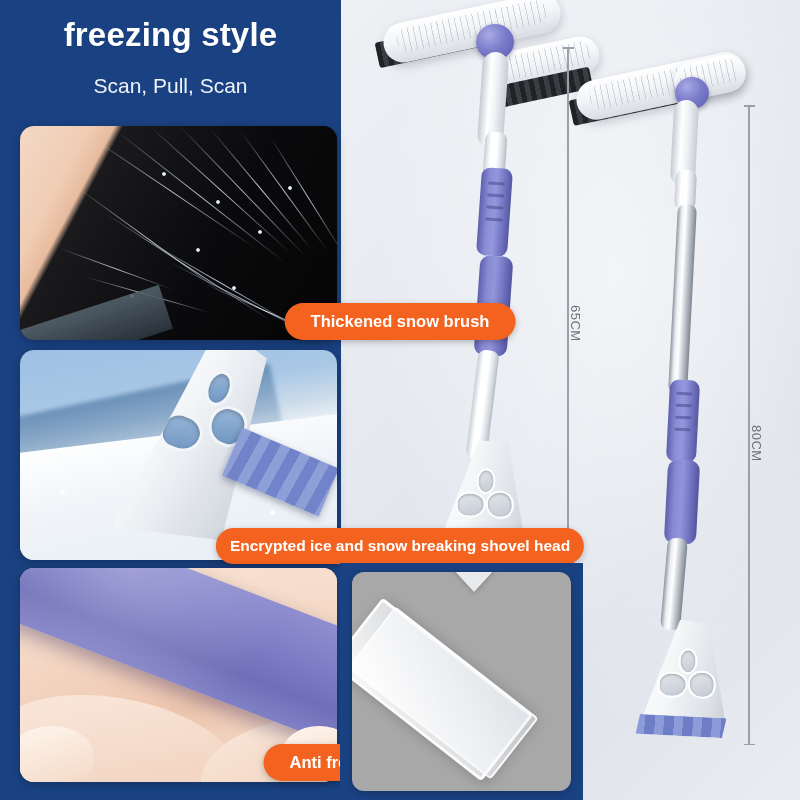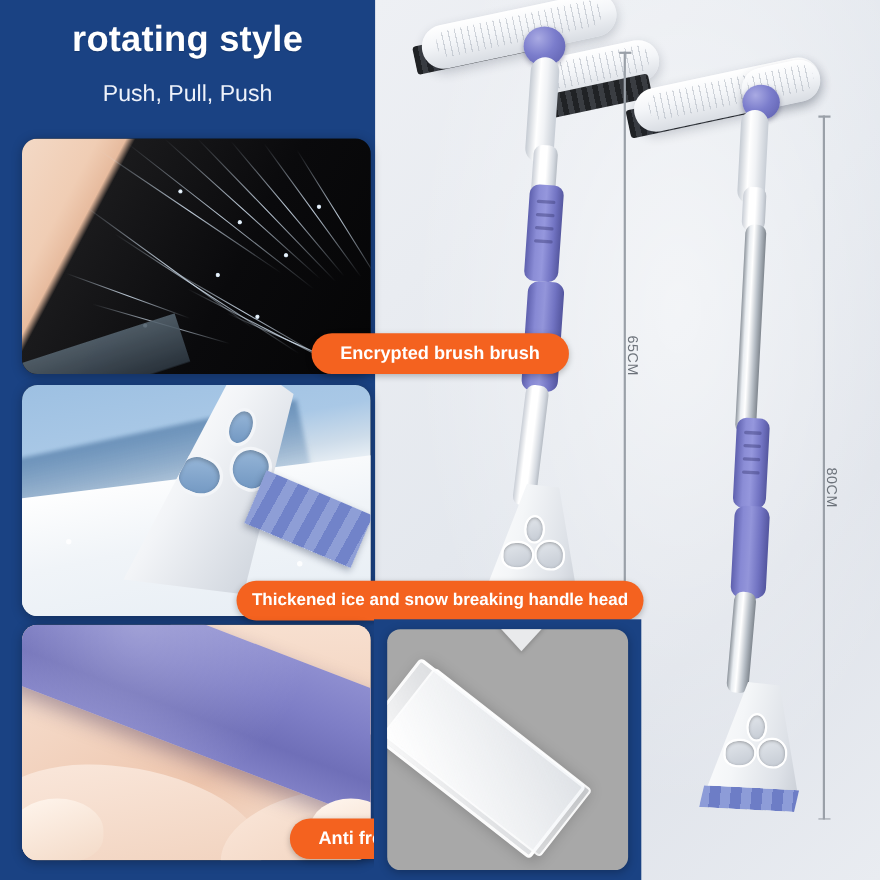--- a/index.html
+++ b/index.html
@@ -272,22 +272,22 @@
 
   <div class="dim" style="left:748px;top:105px;height:640px;">
     <div class="vline"></div>
     <div class="cap top"></div>
     <div class="cap bot"></div>
     <div class="dlabel">80CM</div>
   </div>
 
   <div class="left-col"></div>
 
-  <div class="headline">rotating style</div>
-  <div class="subhead">Push, Pull, Push</div>
+  <div class="headline">freezing style</div>
+  <div class="subhead">Scan, Pull, Scan</div>
 
   <div class="card card1">
     <div class="photo p1">
       <div class="br" style="left:70px;top:10px;width:200px;transform:rotate(34deg);"></div>
       <div class="br" style="left:96px;top:4px;width:215px;transform:rotate(38deg);"></div>
       <div class="br" style="left:130px;top:0px;width:190px;transform:rotate(42deg);"></div>
       <div class="br" style="left:160px;top:0px;width:180px;transform:rotate(46deg);"></div>
       <div class="br" style="left:190px;top:2px;width:160px;transform:rotate(50deg);"></div>
       <div class="br" style="left:220px;top:4px;width:150px;transform:rotate(54deg);"></div>
       <div class="br" style="left:250px;top:10px;width:140px;transform:rotate(58deg);"></div>
@@ -301,40 +301,40 @@
       <div class="dot" style="left:142px;top:46px;"></div>
       <div class="dot" style="left:196px;top:74px;"></div>
       <div class="dot" style="left:238px;top:104px;"></div>
       <div class="dot" style="left:176px;top:122px;"></div>
       <div class="dot" style="left:268px;top:60px;"></div>
       <div class="dot" style="left:110px;top:168px;"></div>
       <div class="dot" style="left:212px;top:160px;"></div>
       <div class="shaft"></div>
     </div>
   </div>
-  <div class="pill pill-c1">Encrypted brush brush</div>
+  <div class="pill pill-c1">Thickened snow brush</div>
 
   <div class="card card2">
     <div class="photo p2">
       <div class="darkband"></div>
       <div class="snowfield"></div>
       <div class="grain" style="left:40px;top:140px;width:5px;height:5px;"></div>
       <div class="grain" style="left:96px;top:170px;width:4px;height:4px;"></div>
       <div class="grain" style="left:150px;top:120px;width:3px;height:3px;"></div>
       <div class="grain" style="left:250px;top:160px;width:5px;height:5px;"></div>
       <div class="grain" style="left:282px;top:118px;width:4px;height:4px;"></div>
       <div class="blade">
         <div class="hole" style="left:20px;top:96px;width:36px;height:32px;border-radius:48% 52% 58% 42%;"></div>
         <div class="hole" style="left:62px;top:72px;width:32px;height:34px;border-radius:52% 48% 44% 56%;"></div>
         <div class="hole" style="left:46px;top:42px;width:20px;height:30px;border-radius:54%;"></div>
       </div>
       <div class="rubber"></div>
     </div>
   </div>
-  <div class="pill pill-c2">Thickened ice and snow breaking handle head</div>
+  <div class="pill pill-c2">Encrypted ice and snow breaking shovel head</div>
 
   <div class="card card3">
     <div class="photo p3">
       <div class="skin" style="left:130px;top:-30px;width:260px;height:120px;background:linear-gradient(160deg,#fbe9dd,#f0cdb6);transform:rotate(18deg);"></div>
       <div class="skin" style="left:-30px;top:130px;width:250px;height:120px;background:linear-gradient(160deg,#fbeadf,#eecbb4);transform:rotate(10deg);"></div>
       <div class="skin" style="left:180px;top:150px;width:200px;height:110px;background:linear-gradient(160deg,#fae7da,#edc9b1);transform:rotate(-8deg);"></div>
       <div class="sponge"></div>
       <div class="skin" style="left:-10px;top:158px;width:84px;height:58px;background:linear-gradient(160deg,#fff6ee,#f3d9c6);border-radius:50% 50% 40% 40%;"></div>
       <div class="skin" style="left:262px;top:158px;width:74px;height:54px;background:linear-gradient(160deg,#fff7f0,#f2d7c3);border-radius:50% 50% 40% 40%;"></div>
     </div>

